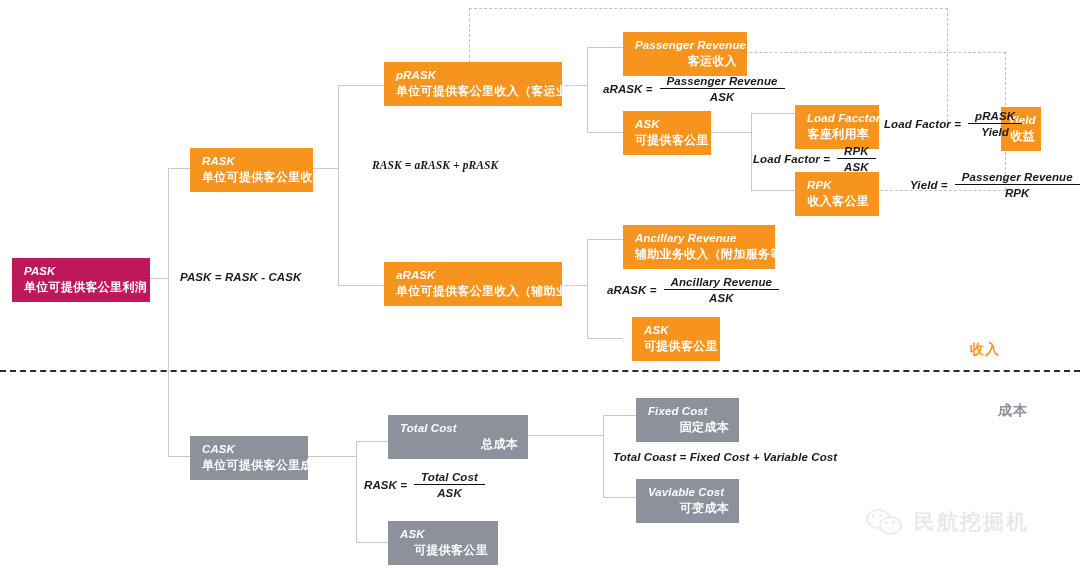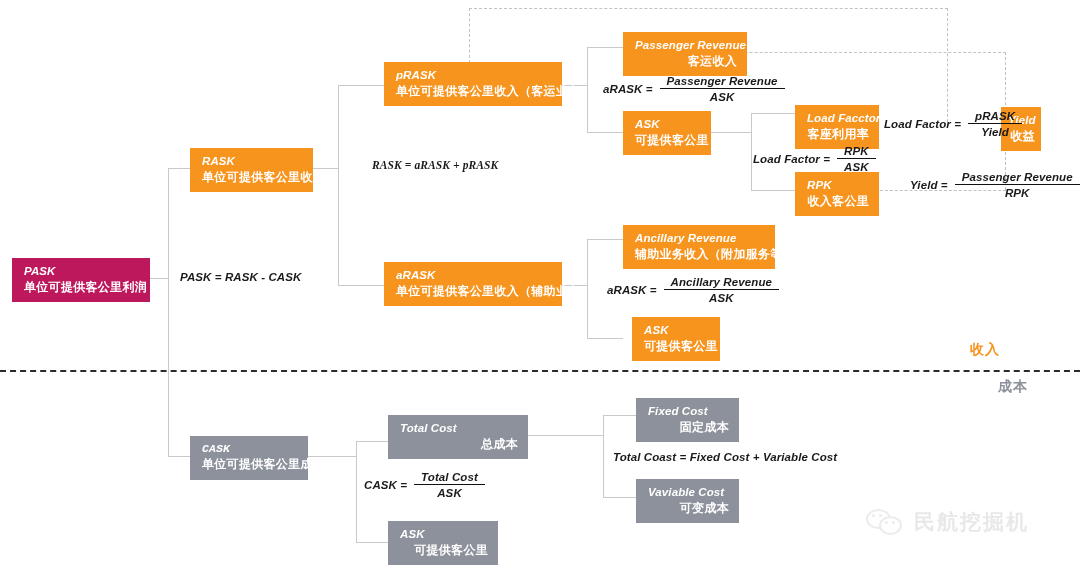--- a/index.html
+++ b/index.html
@@ -34,21 +34,21 @@
 
   
   .dash-h{position:absolute;height:0;border-top:1px dashed #c2c2c2;}
   .dash-v{position:absolute;width:0;border-left:1px dashed #c2c2c2;}
 
   
   .divider{position:absolute;height:0;border-top:2px dashed #2b2b2b;}
 
   .side-label{position:absolute;font-size:14px;font-weight:bold;letter-spacing:1px;}
   .side-label.rev{color:#F7941E;}
-  .side-label.cost{color:#8C919B;}
+  .side-label.cost{color:#8C919B;margin-top:24px;}
 
   
   .watermark{position:absolute;display:flex;align-items:center;opacity:.55;}
   .watermark .wm-text{font-size:21px;font-weight:bold;color:#d6d6d6;letter-spacing:2px;margin-left:8px;}
   .wm-icon{position:relative;width:40px;height:26px;}
   .wm-icon .b1,.wm-icon .b2{position:absolute;border:2px solid #dcdcdc;border-radius:50%;}
   .wm-icon .b1{width:21px;height:16px;left:0;top:0;}
   .wm-icon .b2{width:19px;height:15px;left:13px;top:7px;background:#fff;}
   .wm-icon i{position:absolute;width:3px;height:3px;border-radius:50%;background:#dcdcdc;}
 </style>
@@ -147,21 +147,21 @@
   <div class="node orange" style="left:795px;top:172px;width:84px;">
     <div class="en">RPK</div>
     <div class="cn">收入客公里</div>
   </div>
 
   <div class="node orange" style="left:1001px;top:107px;width:40px;padding-left:7px;padding-right:6px;">
     <div class="en">Yield</div>
     <div class="cn">收益</div>
   </div>
 
-  <div class="node gray" style="left:190px;top:436px;width:118px;font-family:Liberation Mono, monospace;">
+  <div class="node gray" style="left:190px;top:436px;width:118px;">
     <div class="en">CASK</div>
     <div class="cn">单位可提供客公里成本</div>
   </div>
 
   <div class="node gray" style="left:388px;top:415px;width:140px;">
     <div class="en">Total Cost</div>
     <div class="cn">总成本</div>
   </div>
 
   <div class="node gray" style="left:388px;top:521px;width:110px;">
@@ -217,21 +217,21 @@
 
   <div class="frac" style="left:910px;top:171px;">
     <span class="lhs">Yield =</span>
     <span class="stack">
       <span class="num">Passenger Revenue</span>
       <span class="den">RPK</span>
     </span>
   </div>
 
   <div class="frac" style="left:364px;top:471px;">
-    <span class="lhs">CASK =</span>
+    <span class="lhs">RASK =</span>
     <span class="stack">
       <span class="num">Total Cost</span>
       <span class="den">ASK</span>
     </span>
   </div>
 
   <div class="divider" style="left:0px;top:370px;width:1080px;"></div>
   <div class="side-label rev" style="left:950px;top:341px;margin-left:20px;">收入</div>
   <div class="side-label cost" style="left:998px;top:378px;">成本</div>
 

